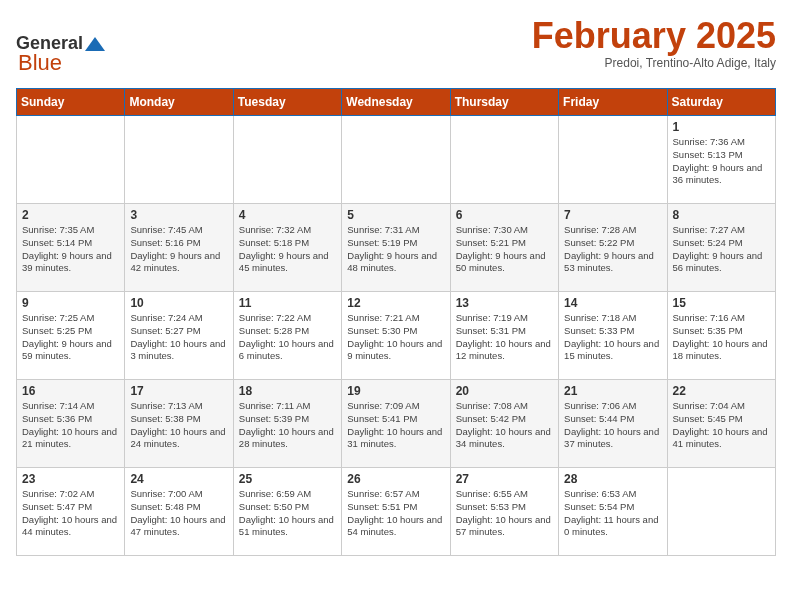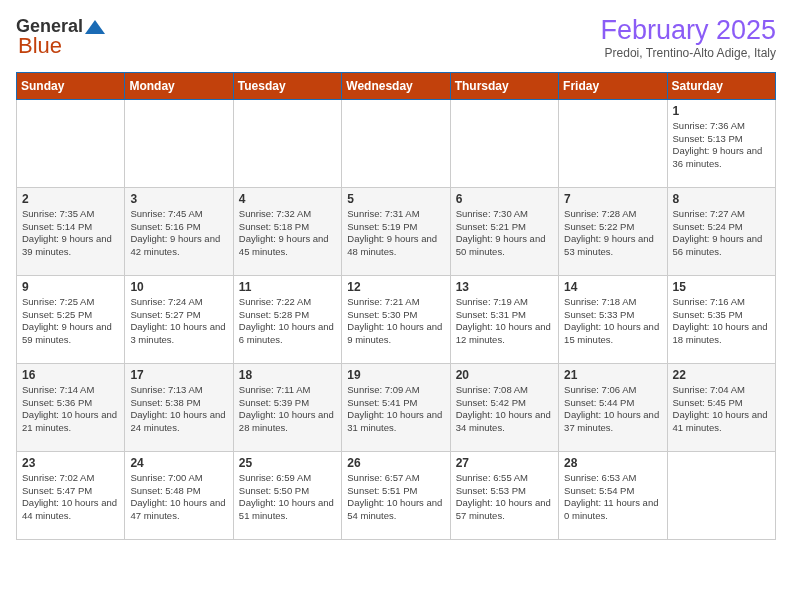--- a/index.html
+++ b/index.html
@@ -17,43 +17,44 @@
       margin-bottom: 12px;
     }
     .logo {
       display: flex;
       flex-direction: column;
       align-items: flex-start;
     }
     .logo-text {
       display: flex;
       align-items: center;
+      margin-top: 17px;
     }
     .logo-general {
       font-size: 18px;
       font-weight: bold;
       color: #333;
     }
     .logo-blue {
       font-size: 22px;
       font-weight: normal;
       color: #c2410c;
     }
     .logo-icon {
       width: 20px;
       height: 18px;
       margin: 0 2px;
     }
     .title-block {
       text-align: right;
     }
     .month-title {
-      font-size: 27px;
-      font-weight: normal;
-      color: #8b5cf6;
+      font-size: 36px;
+      font-weight: bold;
+      color: #c2410c;
       line-height: 1.1;
     }
     .location {
       font-size: 12px;
       color: #555;
     }
     .calendar {
       width: 100%;
       border-collapse: collapse;
       border: 1px solid #ccc;

